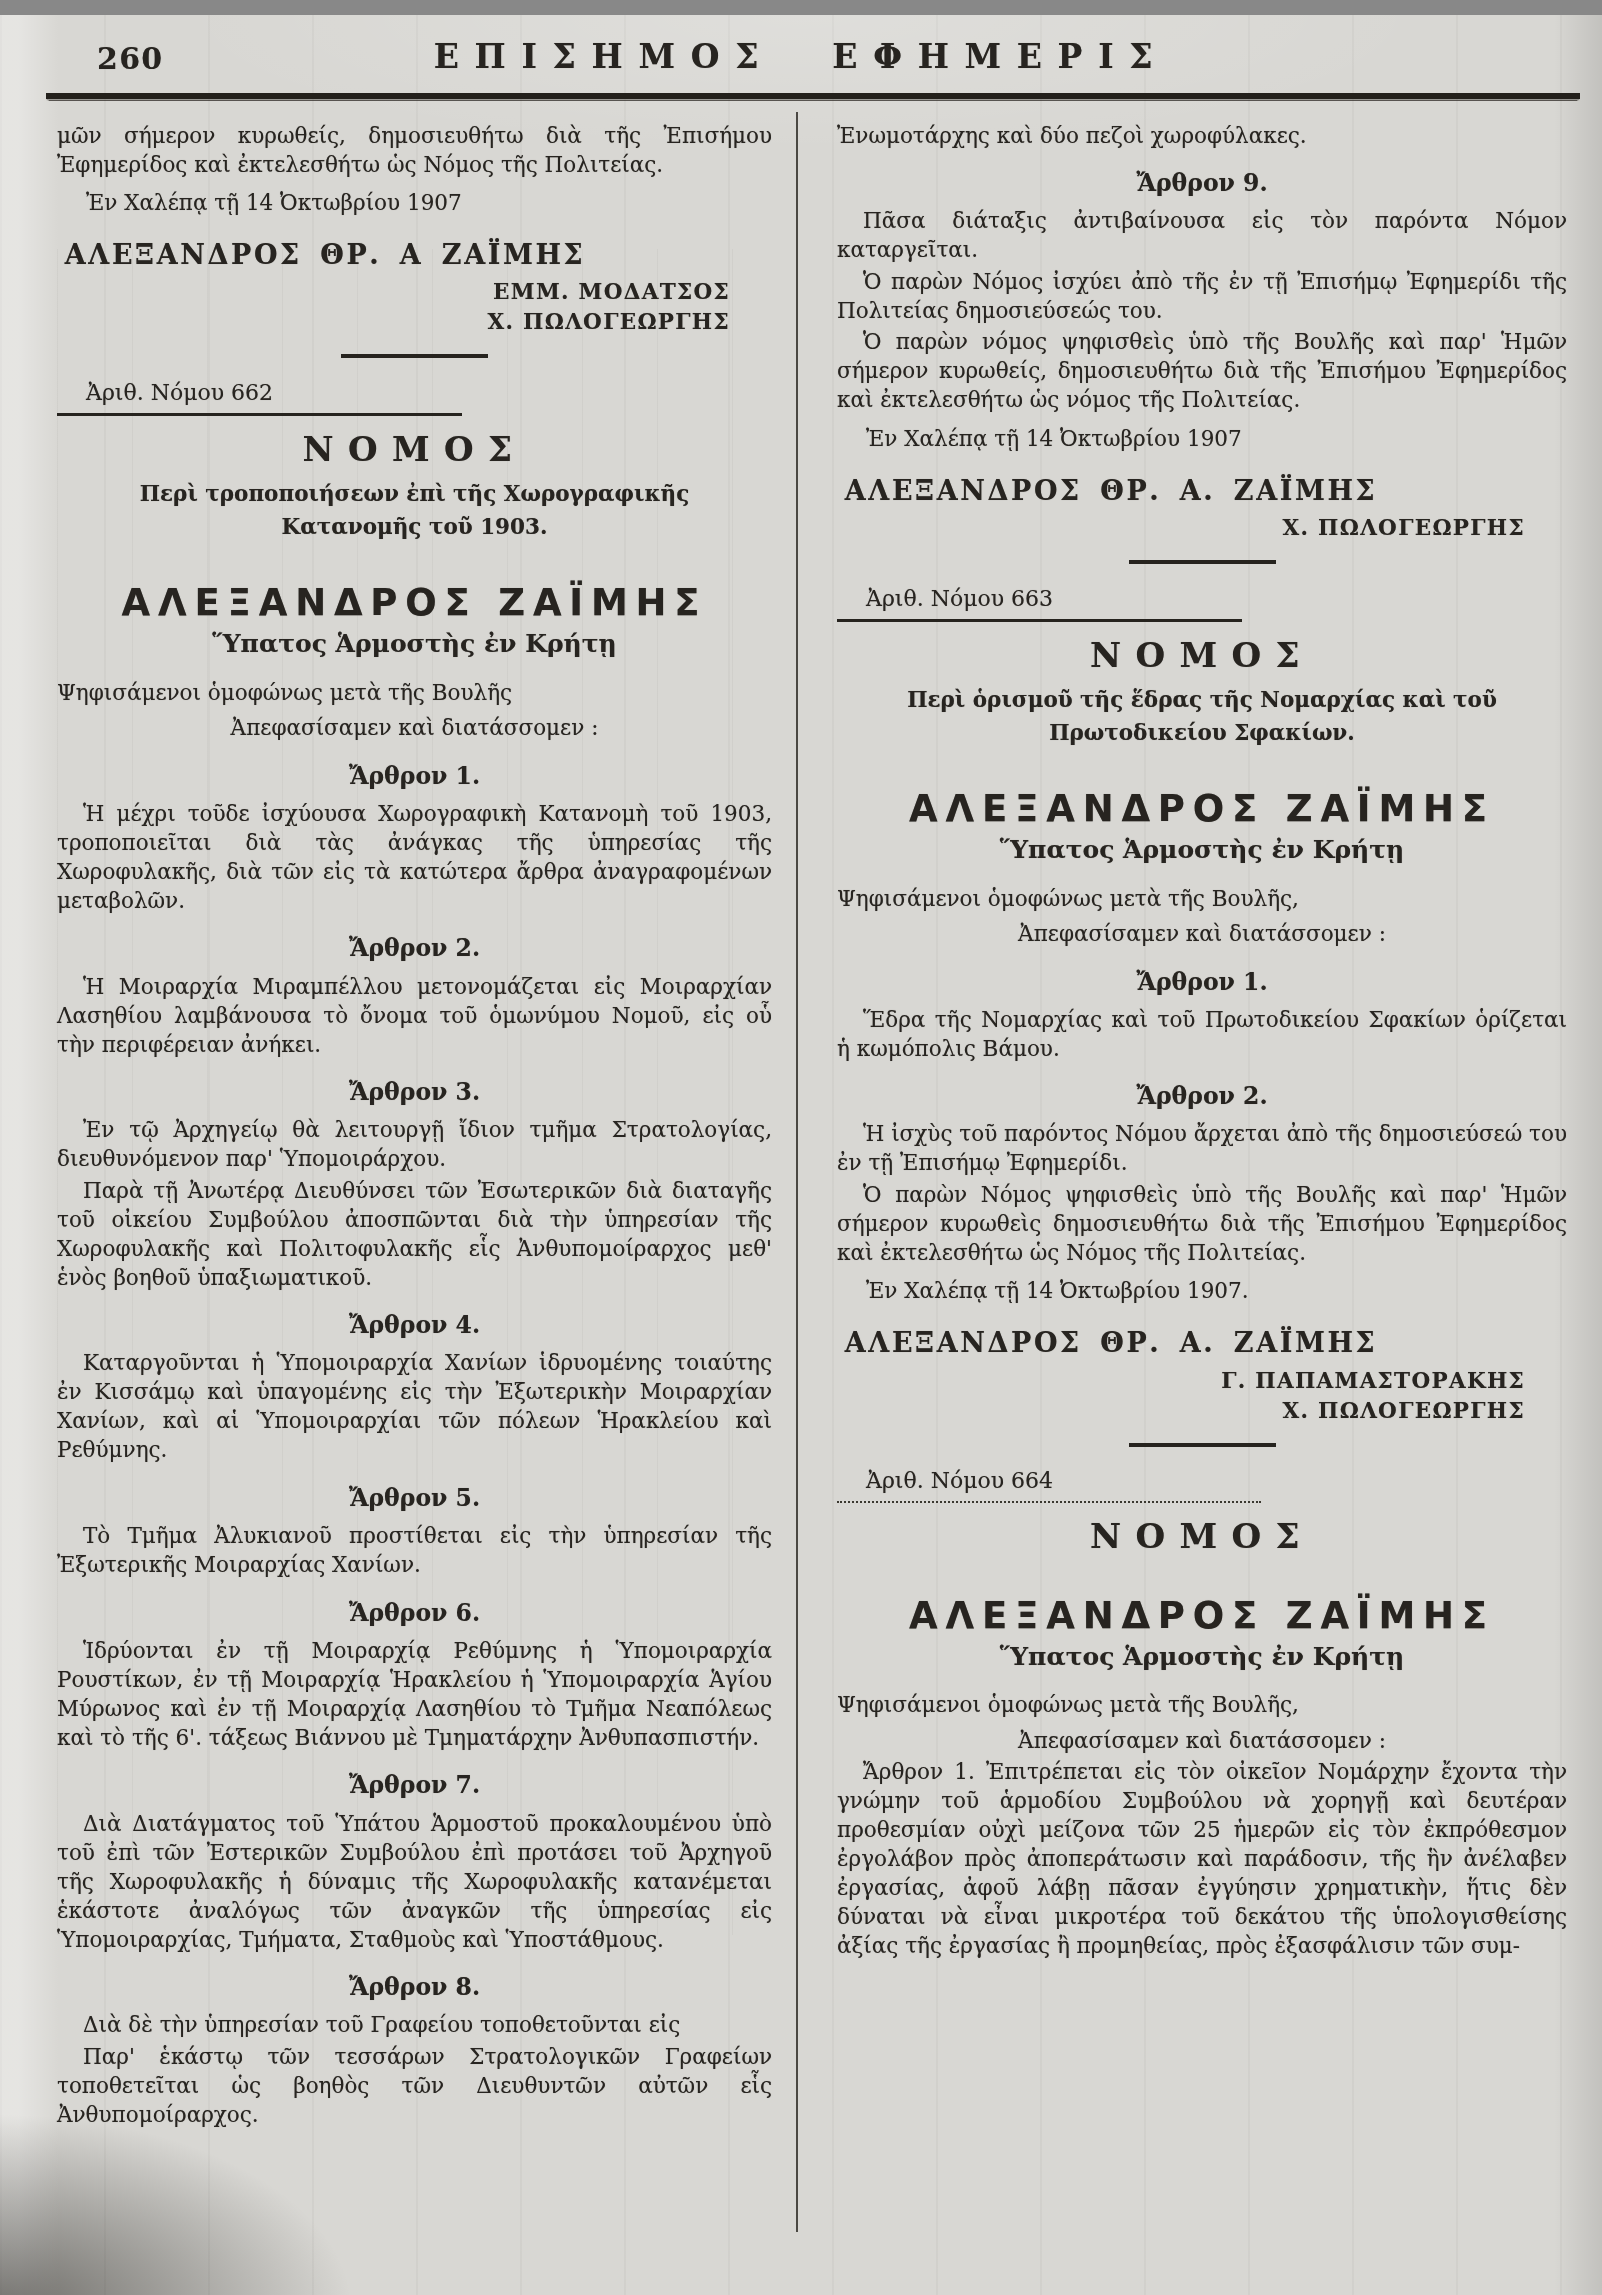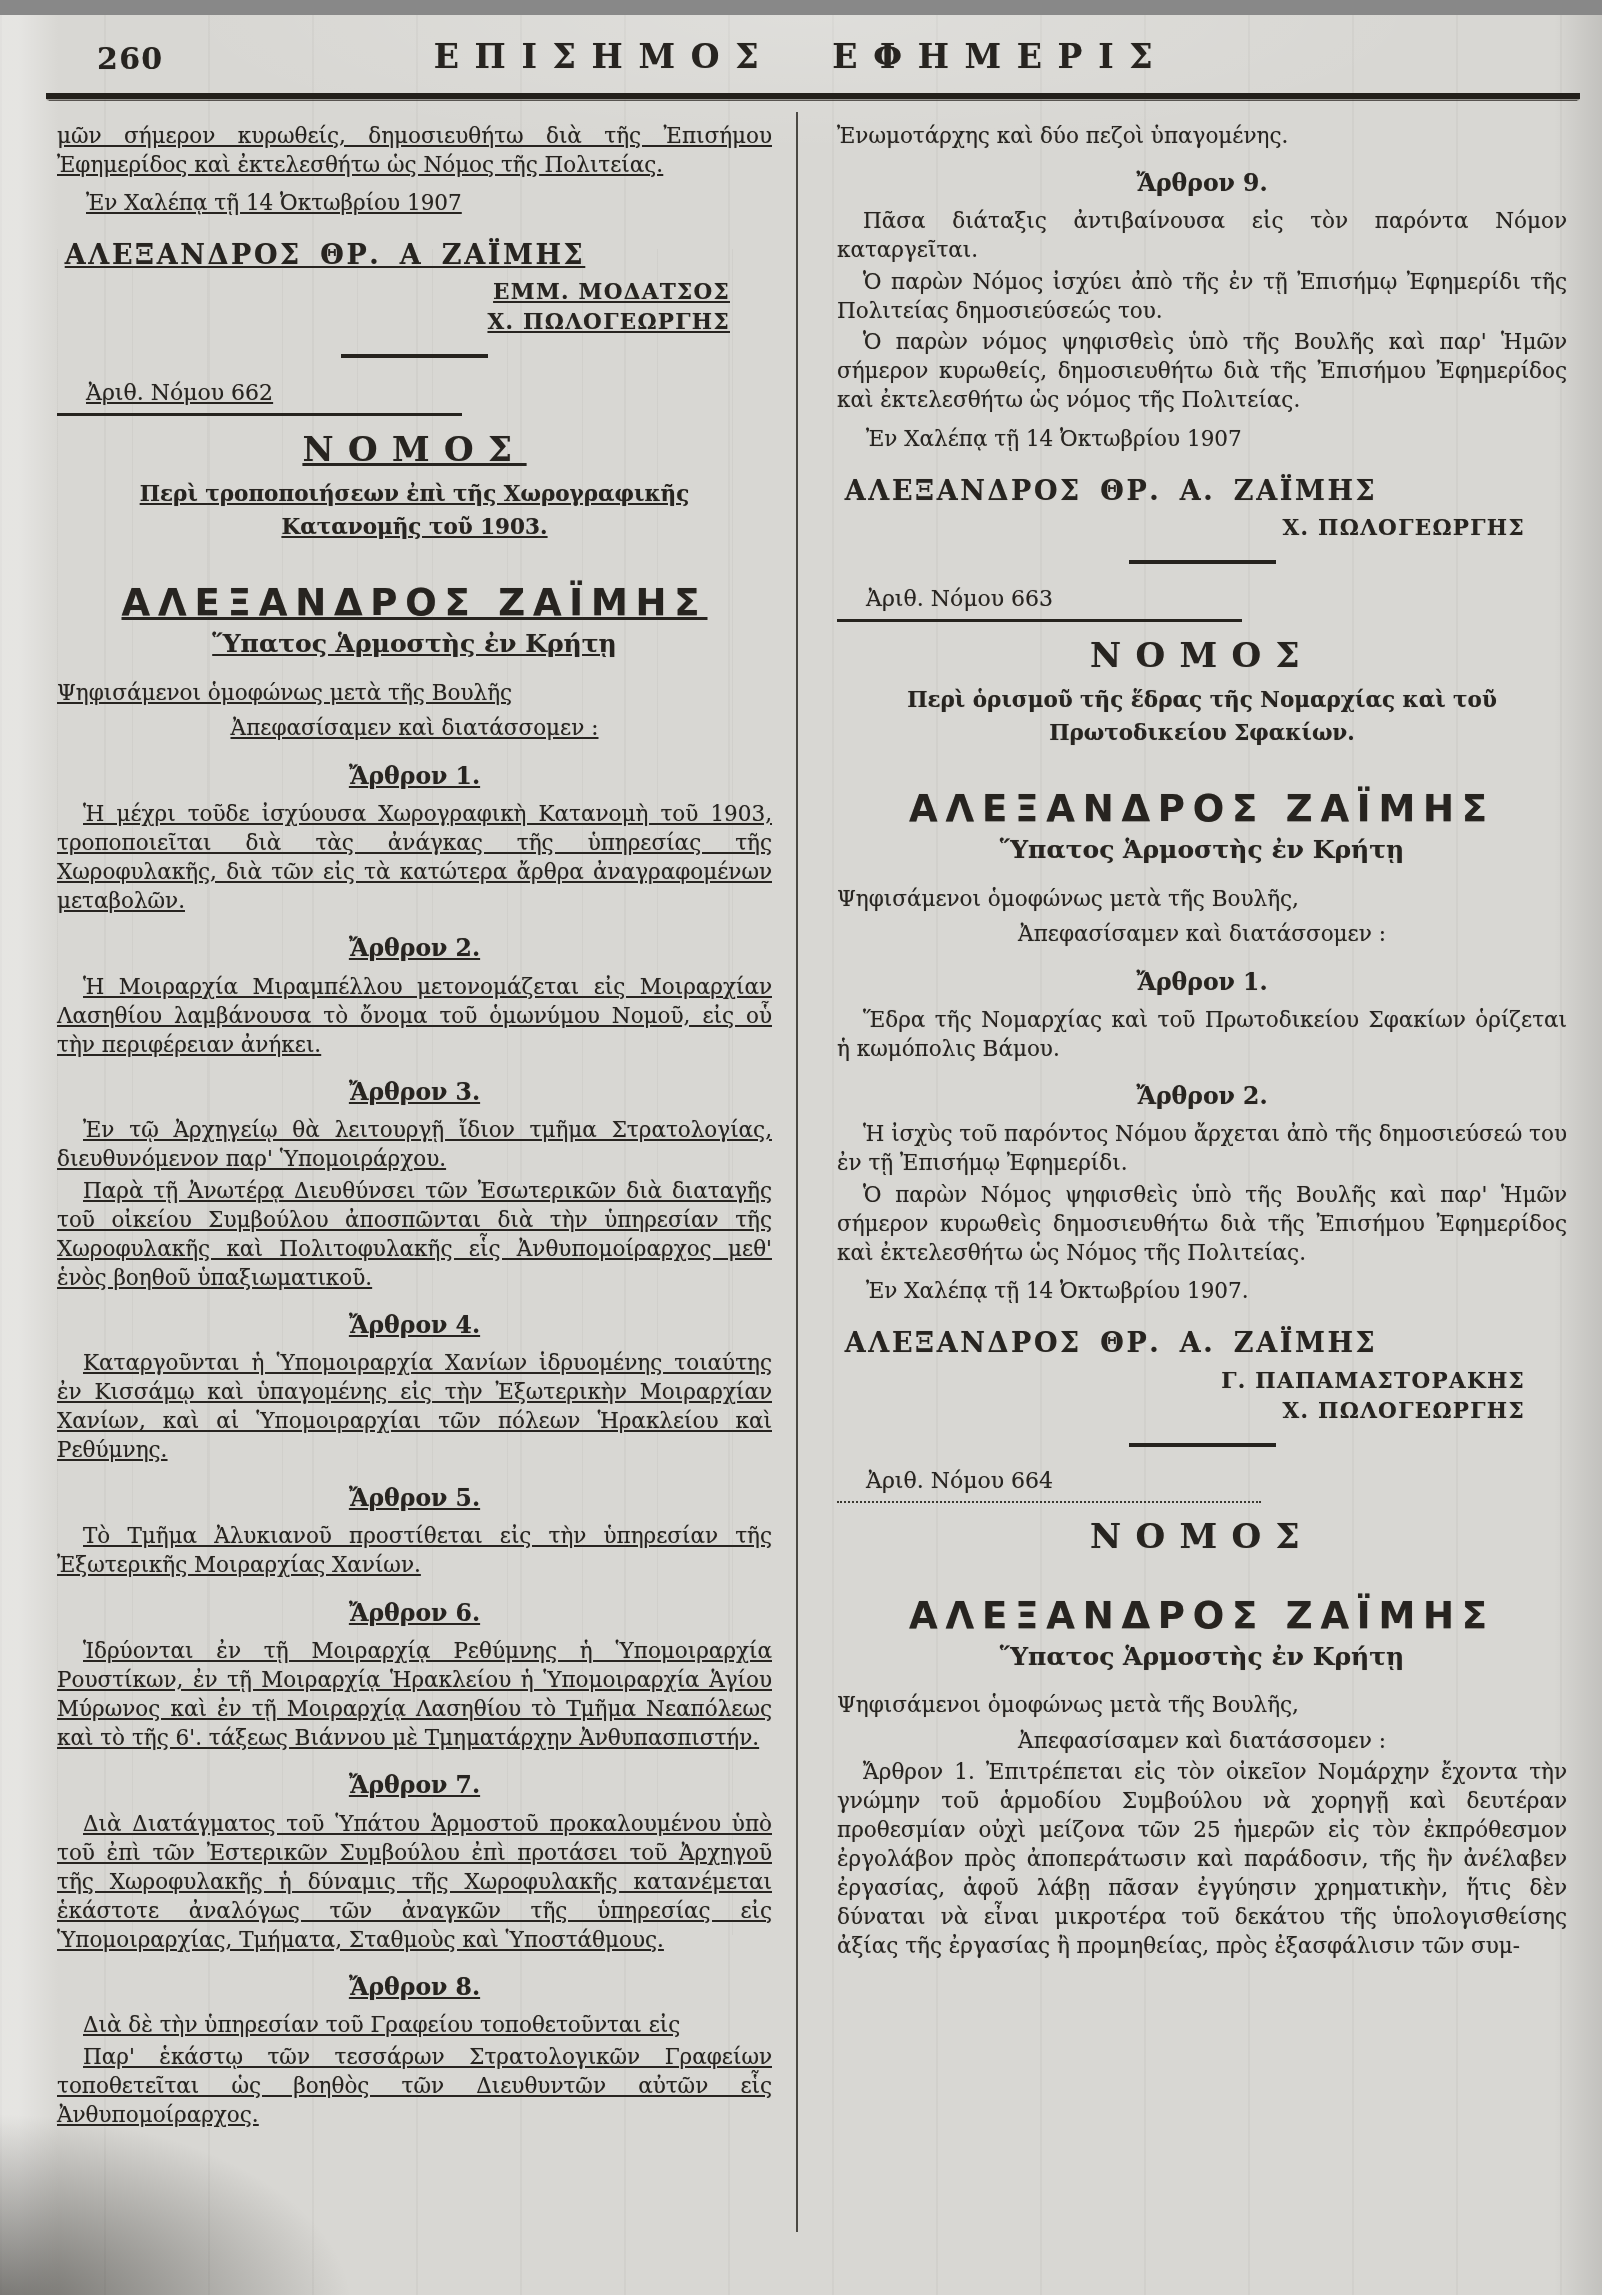--- a/index.html
+++ b/index.html
@@ -34,21 +34,21 @@
     background:#23201b;filter:blur(0.3px);
     box-shadow:0 4.6px 0 -2.6px rgba(35,32,27,.85), 0 2px 0 -0.7px rgba(35,32,27,.35);
   }
   .column-divider{
     position:absolute;left:796px;top:97px;bottom:78px;width:2px;
     background:rgba(43,40,34,.82);
   }
 
   
   .column{position:absolute;top:103px;}
-  .column.left{left:57px;width:715px;text-decoration:underline;}
+  .column.left{left:57px;width:715px;}
   .column.right{left:837px;width:730px;}
 
   
   .blk{font-size:21.5px;line-height:29px;}
   .para{ text-align:justify;text-indent:26px;margin:2.6px 0; }
   .para0{ text-align:justify;text-indent:0;margin:2.6px 0; }
   .dateline{ text-indent:29px;margin:9.1px 0 14.4px; }
   .sig{
     font-size:27px;font-weight:bold;letter-spacing:2.6px;word-spacing:6.5px;
     margin:22px 0 7.8px 7.8px;white-space:nowrap;
@@ -121,21 +121,21 @@
       <div class="blk para txt">Τὸ Τμῆμα Ἀλυκιανοῦ προστίθεται εἰς τὴν ὑπηρεσίαν τῆς Ἐξωτερικῆς Μοιραρχίας Χανίων.</div>
       <div class="arthead txt">Ἄρθρον 6.</div>
       <div class="blk para txt">Ἱδρύονται ἐν τῇ Μοιραρχίᾳ Ρεθύμνης ἡ Ὑπομοιραρχία Ρουστίκων, ἐν τῇ Μοιραρχίᾳ Ἡρακλείου ἡ Ὑπομοιραρχία Ἁγίου Μύρωνος καὶ ἐν τῇ Μοιραρχίᾳ Λασηθίου τὸ Τμῆμα Νεαπόλεως καὶ τὸ τῆς 6'. τάξεως Βιάννου μὲ Τμηματάρχην Ἀνθυπασπιστήν.</div>
       <div class="arthead txt">Ἄρθρον 7.</div>
       <div class="blk para txt">Διὰ Διατάγματος τοῦ Ὑπάτου Ἁρμοστοῦ προκαλουμένου ὑπὸ τοῦ ἐπὶ τῶν Ἐστερικῶν Συμβούλου ἐπὶ προτάσει τοῦ Ἀρχηγοῦ τῆς Χωροφυλακῆς ἡ δύναμις τῆς Χωροφυλακῆς κατανέμεται ἑκάστοτε ἀναλόγως τῶν ἀναγκῶν τῆς ὑπηρεσίας εἰς Ὑπομοιραρχίας, Τμήματα, Σταθμοὺς καὶ Ὑποστάθμους.</div>
       <div class="arthead txt">Ἄρθρον 8.</div>
       <div class="blk para txt">Διὰ δὲ τὴν ὑπηρεσίαν τοῦ Γραφείου τοποθετοῦνται εἰς</div>
       <div class="blk para txt">Παρ' ἑκάστῳ τῶν τεσσάρων Στρατολογικῶν Γραφείων τοποθετεῖται ὡς βοηθὸς τῶν Διευθυντῶν αὐτῶν εἷς Ἀνθυπομοίραρχος.</div>
     </div>
   <div class="column right" id="col-1">
-      <div class="blk para0 txt">Ἐνωμοτάρχης καὶ δύο πεζοὶ ὑπαγομένης.</div>
+      <div class="blk para0 txt">Ἐνωμοτάρχης καὶ δύο πεζοὶ χωροφύλακες.</div>
       <div class="arthead txt">Ἄρθρον 9.</div>
       <div class="blk para txt">Πᾶσα διάταξις ἀντιβαίνουσα εἰς τὸν παρόντα Νόμον καταργεῖται.</div>
       <div class="blk para txt">Ὁ παρὼν Νόμος ἰσχύει ἀπὸ τῆς ἐν τῇ Ἐπισήμῳ Ἐφημερίδι τῆς Πολιτείας δημοσιεύσεώς του.</div>
       <div class="blk para txt">Ὁ παρὼν νόμος ψηφισθεὶς ὑπὸ τῆς Βουλῆς καὶ παρ' Ἡμῶν σήμερον κυρωθείς, δημοσιευθήτω διὰ τῆς Ἐπισήμου Ἐφημερίδος καὶ ἐκτελεσθήτω ὡς νόμος τῆς Πολιτείας.</div>
       <div class="blk dateline txt">Ἐν Χαλέπᾳ τῇ 14 Ὀκτωβρίου 1907</div>
       <div class="sig txt">ΑΛΕΞΑΝΔΡΟΣ ΘΡ. Α. ΖΑΪΜΗΣ</div>
       <div class="countersig txt">Χ. ΠΩΛΟΓΕΩΡΓΗΣ</div>
       <div class="shortrule"></div>
       <div class="blk lawnum txt">Ἀριθ. Νόμου 663</div>
       <div class="longrule"></div>

